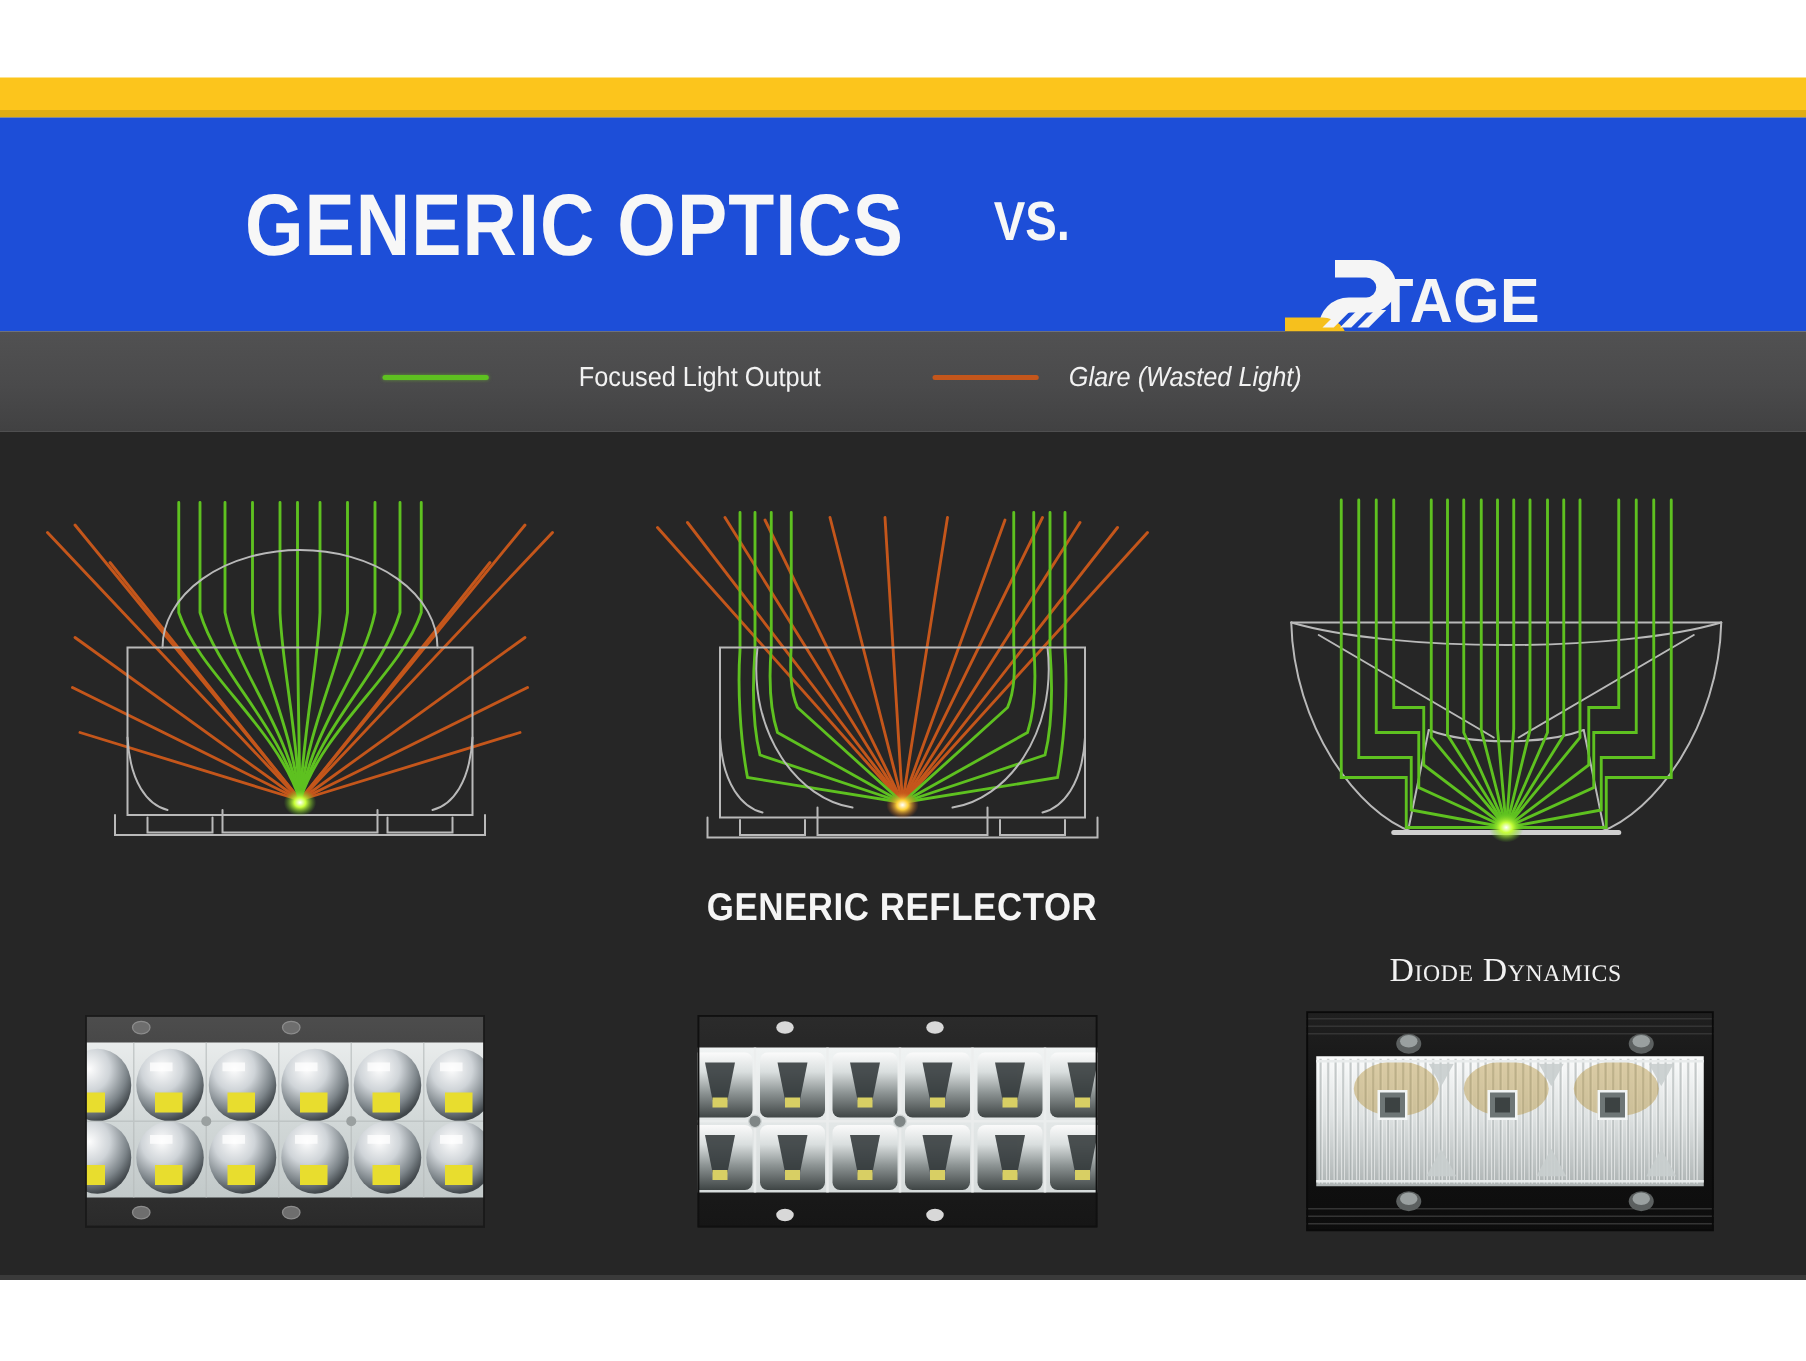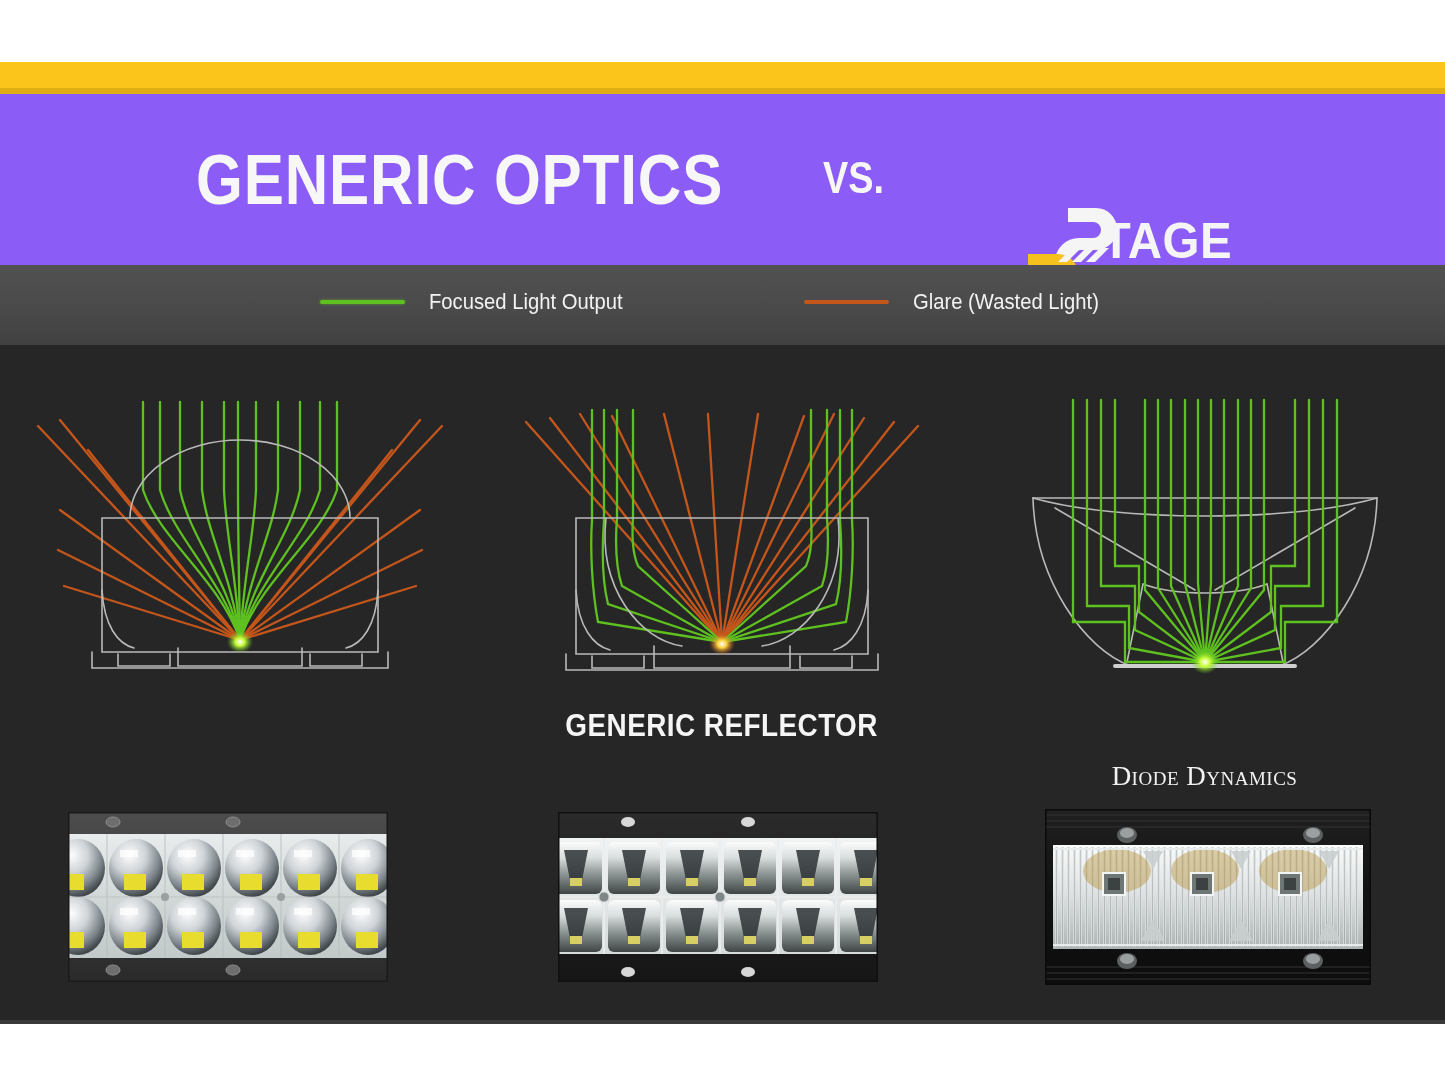--- a/index.html
+++ b/index.html
@@ -4,39 +4,39 @@
 <style>
   html,body{margin:0;padding:0;background:#ffffff;}
   body{width:1445px;height:1089px;font-family:"Liberation Sans",sans-serif;overflow:hidden;}
   .page{position:relative;width:1445px;height:1089px;background:#ffffff;}
 
   
   .yellow-bar{position:absolute;left:0;top:62px;width:1445px;height:32px;background:#fcc51c;}
   .yellow-bar-shade{position:absolute;left:0;top:88px;width:1445px;height:6px;background:#e0ad12;}
 
   
-  .header{position:absolute;left:0;top:94px;width:1445px;height:171px;background:#8b5cf6;}
+  .header{position:absolute;left:0;top:94px;width:1445px;height:171px;background:#1d4ed8;}
   .title-main{position:absolute;left:196px;top:38px;width:520px;height:96px;display:flex;align-items:center;}
   .title-main span{color:#f7f7f7;font-size:70px;line-height:70px;font-weight:700;
     font-family:"Liberation Sans Narrow","Liberation Sans",sans-serif;
     letter-spacing:1px;transform:scaleX(0.86);transform-origin:left center;white-space:nowrap;}
-  .title-vs{position:absolute;left:823px;top:62px;}
+  .title-vs{position:absolute;left:795px;top:62px;}
   .title-vs span{color:#f7f7f7;font-size:44px;line-height:44px;font-weight:700;
     font-family:"Liberation Sans Narrow","Liberation Sans",sans-serif;transform:scaleX(0.86);
     transform-origin:left center;display:inline-block;white-space:nowrap;}
 
   
   .logo{position:absolute;left:1022px;top:108px;width:230px;height:128px;}
   .logo svg{display:block;}
   .legend-grad{position:absolute;left:0;top:265px;width:1445px;height:80px;
     background:linear-gradient(180deg,#515152 0%,#4a4a4b 55%,#414142 100%);}
   .legend-row{position:absolute;left:0;top:265px;width:1445px;height:80px;}
   .legend-item{position:absolute;display:flex;align-items:center;}
-  .legend-item-focused{left:320px;top:26px;}
-  .legend-item-glare{left:804px;top:26px;}
+  .legend-item-focused{left:306px;top:26px;gap:48px;}
+  .legend-item-glare{left:746px;top:26px;font-style:italic;}
   .swatch{width:85px;height:4px;border-radius:2px;display:block;}
   .swatch-focused{background:#5ec120;box-shadow:0 0 3px rgba(110,200,40,.6);}
   .swatch-glare{background:#c4561b;}
   .legend-label{color:#f2f2f2;font-size:22px;line-height:22px;margin-left:24px;white-space:nowrap;
     font-family:"Liberation Sans Narrow","Liberation Sans",sans-serif;transform:scaleX(0.92);
     transform-origin:left center;}
 
   
   .body-dark{position:absolute;left:0;top:345px;width:1445px;height:679px;background:#262626;}
   .body-edge{position:absolute;left:0;top:1020px;width:1445px;height:4px;background:#3a3a3a;}

